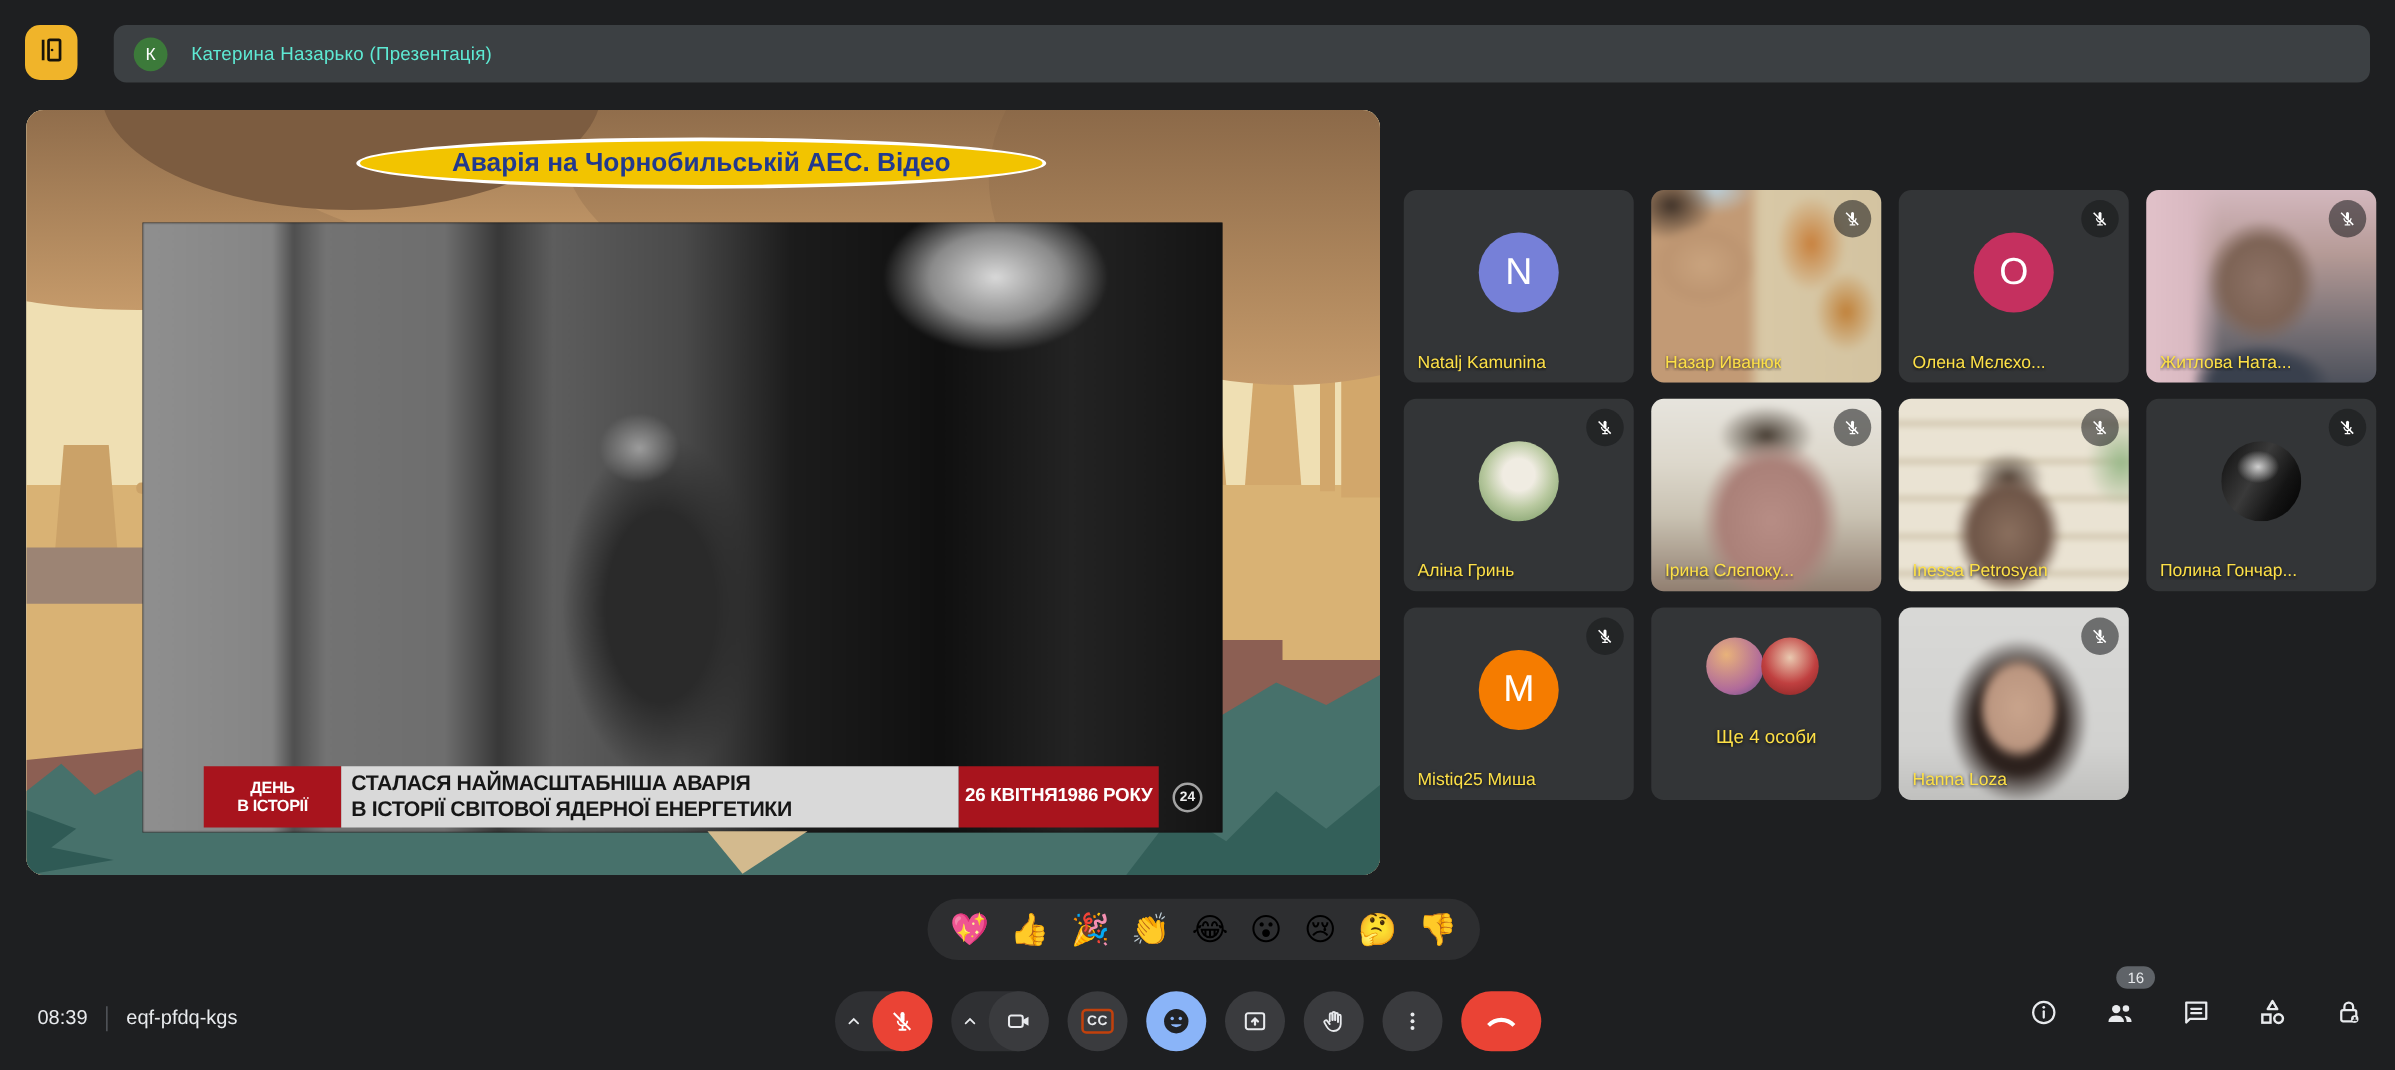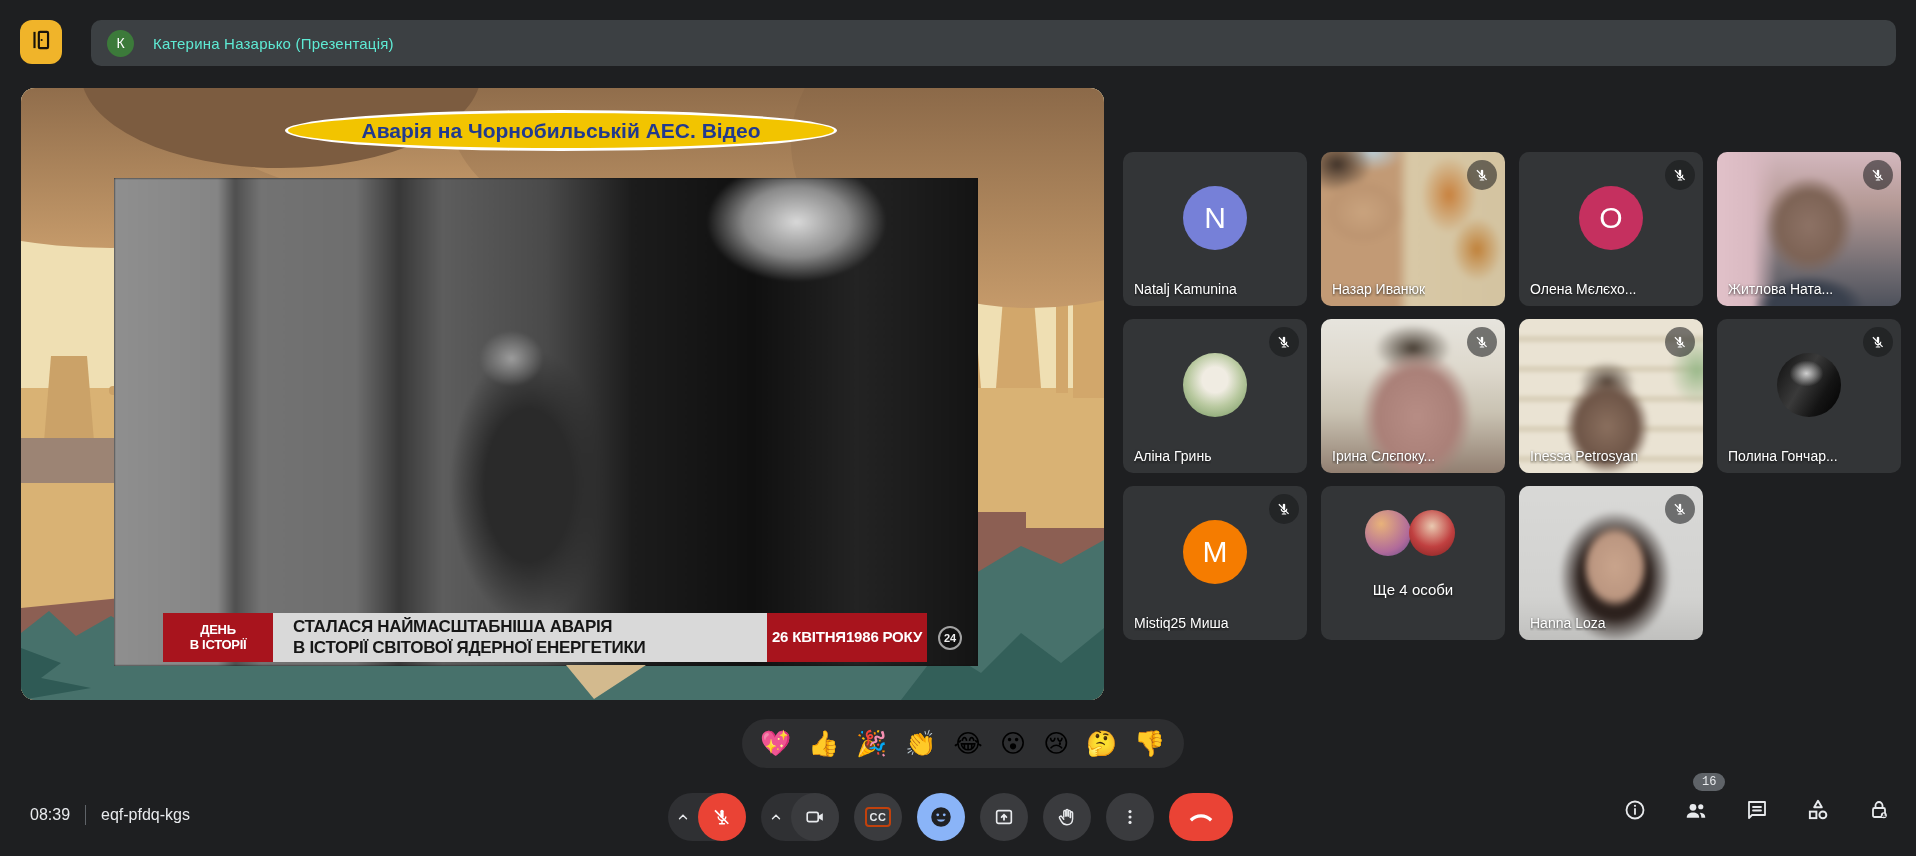--- a/index.html
+++ b/index.html
@@ -31,38 +31,38 @@
         radial-gradient(46px 40px at 46% 37%, #9c9c9c 0%, rgba(0,0,0,0) 70%),
         radial-gradient(110px 190px at 48% 63%, #2a2a2a 0% 40%, rgba(0,0,0,0) 72%),
         linear-gradient(90deg,#8f8f8f 0%,#858585 12%,#4f4f4f 14%,#737373 17%,#6e6e6e 28%,
           #383838 33%,#5d5d5d 38%,#4a4a4a 50%,#1c1c1c 60%,#101010 74%,#232323 86%,#141414 100%);
       filter:blur(1px); }
   .banner { position:absolute; left:49px; bottom:4px; height:49px; display:flex; }
   .banner .b-red1 { width:110px; background:#a8141d; color:#fff; font-weight:bold; font-size:13px;
                     display:flex; flex-direction:column; align-items:center; justify-content:center;
                     line-height:1.15; letter-spacing:-.3px; }
   .banner .b-gray { width:494px; background:#d9d9d9; color:#161616; font-weight:bold; font-size:17px;
-                    display:flex; flex-direction:column; justify-content:center; padding-left:20px;
+                    display:flex; flex-direction:column; justify-content:center; padding-left:8px;
                     line-height:1.2; letter-spacing:-.3px; }
   .banner .b-red2 { width:160px; background:#a8141d; color:#fff; font-weight:bold; font-size:15px;
                     display:flex; flex-direction:row; align-items:center; justify-content:center;
                     line-height:1.35; letter-spacing:-.2px; }
   #ch-logo { position:absolute; left:824px; bottom:16px; width:24px; height:24px; border-radius:50%;
              border:2px solid #a3a3a3; color:#eee; font-size:11px; font-weight:bold;
              display:flex; align-items:center; justify-content:center; background:rgba(0,0,0,.25); }
   #bubble-tail { position:absolute; left:545px; top:577px; width:0; height:0;
                  border-left:28px solid transparent; border-right:52px solid transparent;
                  border-top:34px solid #d3ba8e; }
 
   
   #grid { left:1123px; top:152px; width:778px; height:488px; display:grid;
           grid-template-columns:repeat(4,184px); grid-auto-rows:154px; gap:13px 14px; }
   .tile { position:relative; border-radius:10px; overflow:hidden; background:#333537; }
   .tile .vbg { position:absolute; inset:-8px; filter:blur(2.5px); }
-  .tname { position:absolute; left:11px; bottom:9px; color:#ffffff; font-size:14px;
+  .tname { position:absolute; left:11px; bottom:9px; color:#fde047; font-size:14px;
            text-shadow:0 1px 3px rgba(0,0,0,.85); white-space:nowrap; max-width:160px;
            overflow:hidden; }
   .tname.center { left:0; right:0; bottom:42px; text-align:center; font-size:15px; max-width:none; }
   .mutebadge { position:absolute; top:8px; right:8px; width:30px; height:30px; border-radius:50%;
                background:rgba(22,23,25,.55); display:flex; align-items:center; justify-content:center; }
   .letter-avatar { position:absolute; left:50%; top:43%; transform:translate(-50%,-50%);
                    width:64px; height:64px; border-radius:50%; color:#fff; font-size:30px;
                    display:flex; align-items:center; justify-content:center; }
   .photo-avatar { position:absolute; left:50%; top:43%; transform:translate(-50%,-50%);
                   width:64px; height:64px; border-radius:50%; }
@@ -118,21 +118,21 @@
   .cbtn.blue { background:#8ab4f8; }
   #endcall { width:64px; height:48px; border-radius:25px; background:#ea4335;
              display:flex; align-items:center; justify-content:center; }
   .cc-box { width:26px; height:20px; border:2px solid #c2410c; border-radius:4px; color:#e8eaed;
             font-size:11px; font-weight:bold; display:flex; align-items:center; justify-content:center;
             letter-spacing:.5px; }
   #right-icons { left:1622px; top:797px; display:flex; align-items:center; gap:35px; }
   .ricon { position:relative; width:26px; height:26px; display:flex; align-items:center;
            justify-content:center; }
   #count-badge { position:absolute; top:-24px; left:10px; background:#5f6368; color:#e8eaed;
-                 font-size:12px; padding:2px 9px; border-radius:10px;font-family:Liberation Mono, monospace; }
+                 font-size:12px; padding:2px 9px; border-radius:10px; }
 </style>
 </head>
 <body>
 
 <div class="abs" id="ext-btn">
   <span>
     <svg width="26" height="26" viewBox="0 0 24 24" fill="none" stroke="#17130a" stroke-width="2">
       <path d="M6 4.5v15"></path>
       <rect x="10" y="4.5" width="8.5" height="15" rx="1"></rect>
       <circle cx="12.6" cy="12" r="1" fill="#17130a" stroke="none"></circle>

